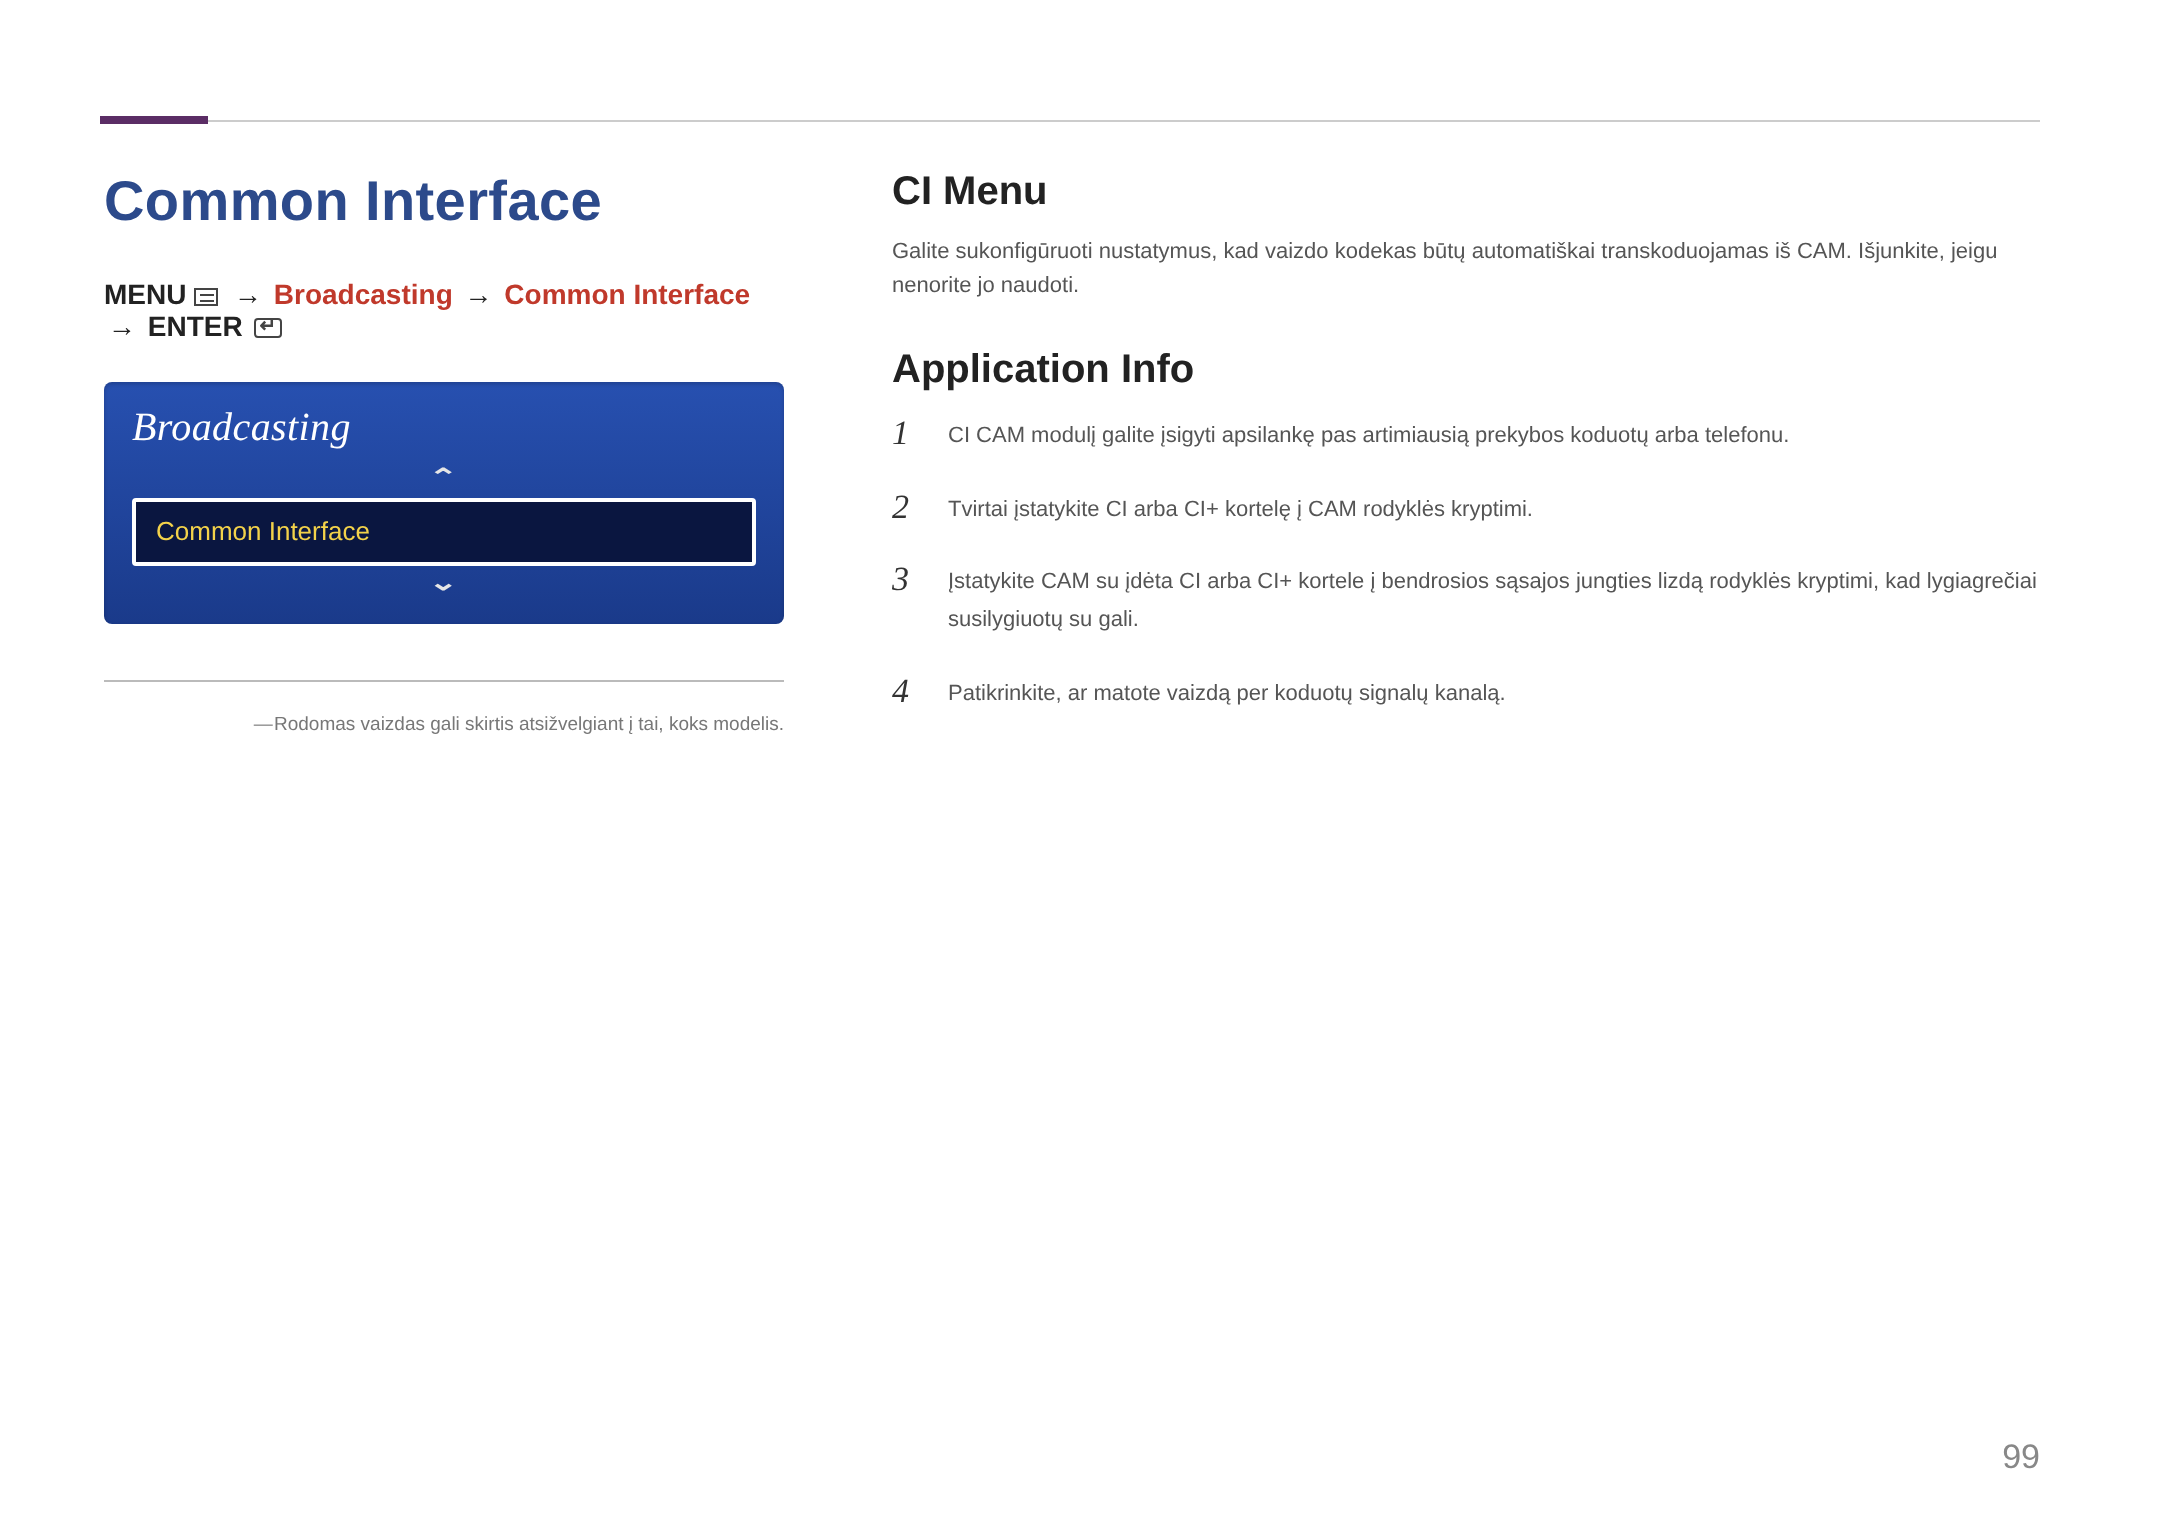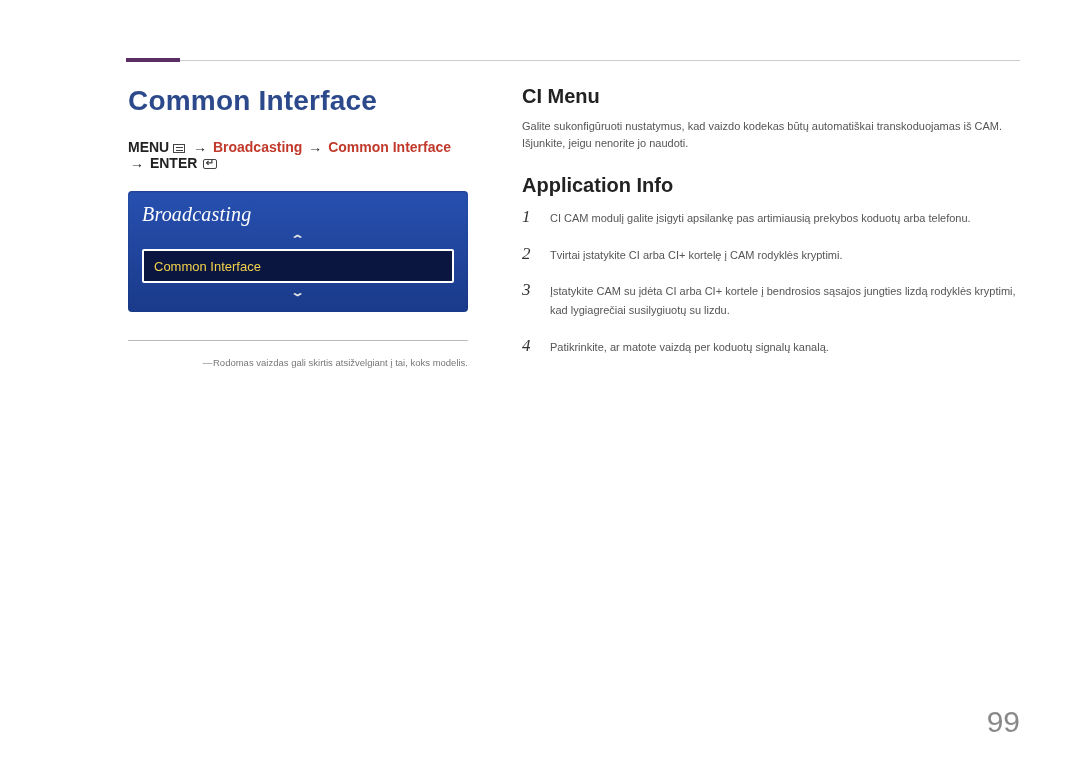--- a/index.html
+++ b/index.html
@@ -1,17 +1,17 @@
 <!DOCTYPE html>
 <html><head>
 <meta charset="utf-8">
 <style>
   * { margin: 0; padding: 0; box-sizing: border-box; }
   body { font-family: "Segoe UI", Arial, sans-serif; background: #fff; color: #333; width: 1080px; height: 763px; position: relative; }
-  .page { padding: 60px 60px 0 84px; margin-left: 44px; }
+  .page { padding: 60px 60px 0 52px; }
   .top-rule { height: 1px; background: #ccc; margin-bottom: 24px; position: relative; }
   .top-rule::before { content: ""; position: absolute; left: -2px; top: -2px; width: 54px; height: 4px; background: #5b2d65; }
   .two-col { display: flex; gap: 54px; }
   .left { width: 340px; flex: 0 0 340px; }
   .right { flex: 1; }
   .page-title { font-size: 28px; font-weight: 600; color: #2c4a8b; margin-bottom: 22px; letter-spacing: 0.2px; }
   .breadcrumb { font-size: 14px; color: #222; margin-bottom: 20px; font-weight: 700; }
   .breadcrumb .red { color: #c0392b; font-weight: 700; }
   .breadcrumb .arrow { color: #222; font-weight: 400; margin: 0 2px; }
   .icon-menu { display: inline-block; width: 12px; height: 9px; border: 0.8px solid #444; position: relative; vertical-align: -1px; margin-right: 2px; }
@@ -31,21 +31,21 @@
   .note { font-size: 9.5px; color: #777; line-height: 1.6; margin-bottom: 6px; text-align: right; }
   .note::before { content: "― "; color: #888; letter-spacing: -1px; }
   .note .red { color: #c0392b; }
   .sect-h { font-size: 20px; font-weight: 600; color: #222; margin-bottom: 10px; }
   .sect-p { font-size: 11px; color: #555; line-height: 1.55; margin-bottom: 22px; }
   .sect-p .red { color: #c0392b; font-weight: 600; }
   .ol { counter-reset: step; }
   .li { display: flex; align-items: flex-start; gap: 14px; margin-bottom: 16px; }
   .li-num { font-size: 17px; font-style: italic; font-weight: 500; color: #333; width: 14px; font-family: Georgia, "Times New Roman", serif; }
   .li-text { font-size: 11px; color: #555; line-height: 1.7; flex: 1; padding-top: 2px; }
-  .page-no { position: absolute; bottom: 24px; right: 60px; font-size: 30px; color: #888; font-weight: 300; }
+  .page-no { position: absolute; bottom: 24px; right: 60px; font-size: 17px; color: #888; font-weight: 300; }
 </style>
 </head>
 <body>
 
 <div class="page">
   <div class="top-rule"></div>
   <div class="two-col">
 
     <div class="left">
       <h1 class="page-title">Common Interface</h1>
@@ -86,21 +86,21 @@
         <div class="li">
           <div class="li-num">1</div>
           <div class="li-text">CI CAM modulį galite įsigyti apsilankę pas artimiausią prekybos koduotų arba telefonu.</div>
         </div>
         <div class="li">
           <div class="li-num">2</div>
           <div class="li-text">Tvirtai įstatykite CI arba CI+ kortelę į CAM rodyklės kryptimi.</div>
         </div>
         <div class="li">
           <div class="li-num">3</div>
-          <div class="li-text">Įstatykite CAM su įdėta CI arba CI+ kortele į bendrosios sąsajos jungties lizdą rodyklės kryptimi, kad lygiagrečiai susilygiuotų su lizdu.</div>
+          <div class="li-text">Įstatykite CAM su įdėta CI arba CI+ kortele į bendrosios sąsajos jungties lizdą rodyklės kryptimi, kad lygiagrečiai susilygiuotų su gali.</div>
         </div>
         <div class="li">
           <div class="li-num">4</div>
           <div class="li-text">Patikrinkite, ar matote vaizdą per koduotų signalų kanalą.</div>
         </div>
       </div>
     </div>
 
   </div>
 </div>

